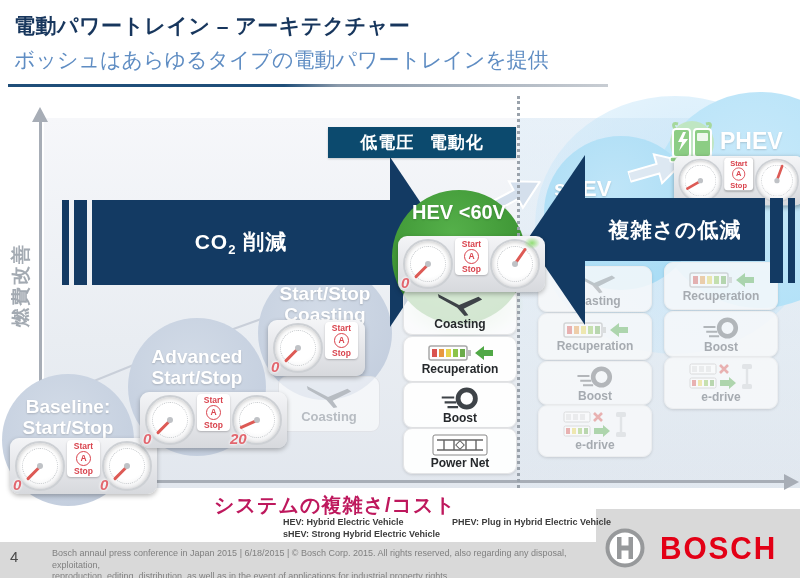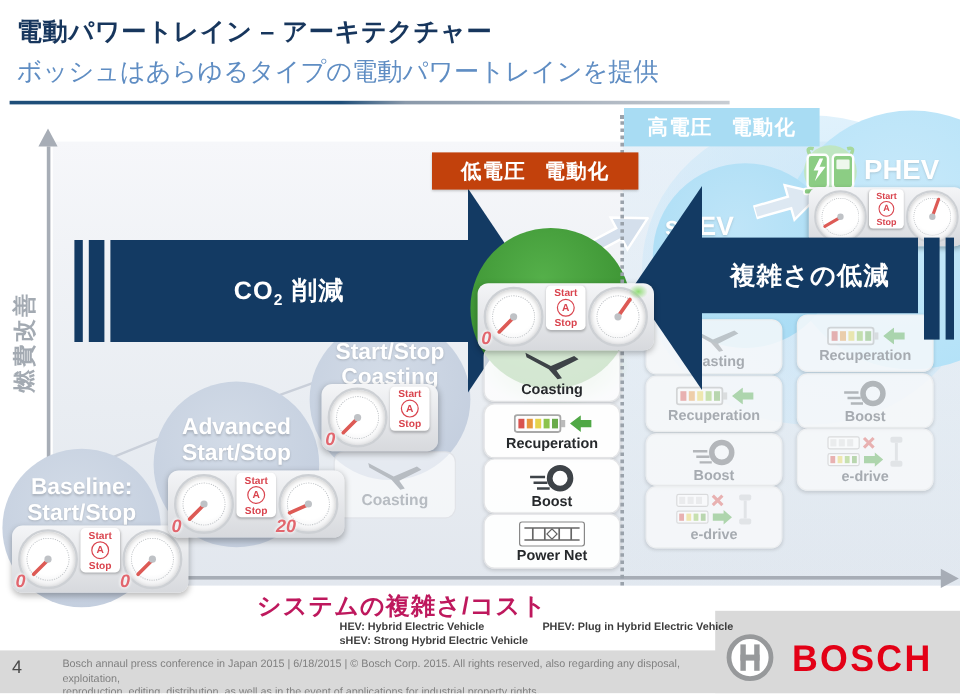--- a/index.html
+++ b/index.html
@@ -105,21 +105,21 @@
   .nhead-r{position:absolute;width:0;height:0;z-index:7;
            border-top:85px solid transparent;border-bottom:85px solid transparent;border-left:57px solid #133a63;}
   .nhead-l{position:absolute;width:0;height:0;z-index:7;
            border-top:85px solid transparent;border-bottom:85px solid transparent;border-right:58px solid #133a63;}
   .alabel{color:#fff;font-weight:bold;font-size:21px;letter-spacing:1px;text-align:center;}
   .alabel sub{font-size:.62em;}
 
   
   .banner{position:absolute;z-index:10;display:flex;align-items:center;justify-content:center;
           color:#fff;font-weight:bold;font-size:17px;word-spacing:10px;letter-spacing:1px;}
-  .ban-low{left:360px;top:127px;width:172px;height:31px;background:#c2410c;box-shadow:0 1px 2px rgba(0,0,0,.2);}
+  .ban-low{left:328px;top:127px;width:188px;height:31px;background:#0c4a6e;box-shadow:0 1px 2px rgba(0,0,0,.2);}
   .ban-high{left:520px;top:90px;width:163px;height:32px;background:#a8dcf3;}
 
   
   .legend{position:absolute;font-size:9px;font-weight:bold;color:#3c3c3c;z-index:3;}
   .graybar{position:absolute;left:0;top:542px;width:800px;height:36px;background:#d9d9d9;}
   .grayblock{position:absolute;left:596px;top:509px;width:204px;height:69px;background:#d9d9d9;}
   .pagenum{position:absolute;left:10px;top:548px;font-size:15px;color:#4a4a4a;}
   .copy{position:absolute;left:52px;top:548px;width:540px;font-size:9px;line-height:11.5px;color:#808080;}
   .boschword{position:absolute;left:660px;top:531px;font-size:31px;font-weight:800;color:#e30016;
              letter-spacing:2px;transform:scaleX(.96);transform-origin:left;}
@@ -175,20 +175,21 @@
     <div class="btxt">
       <span>Start/Stop</span>
         <span>Coasting</span>
     </div>
   </div>
   <div class="bubble b-shev"></div>
   <div class="shev-label">sHEV</div>
   <div class="hev-glow"></div>
   <div class="bubble b-hev">
     <div class="btxt">
+      <span>HEV &lt;60V</span>
     </div>
   </div>
 
   <svg class="station" width="52" height="48" viewBox="0 0 52 48">
     <circle cx="26" cy="23" r="22" fill="#bfe6b4" opacity="0.8"></circle>
     <path d="M9 9 Q5 2 12 4 M43 9 Q47 2 40 4" stroke="#a6d89c" stroke-width="3" fill="none"></path>
     <rect x="7" y="9" width="17" height="28" rx="3" fill="#8ccd84" stroke="#fff" stroke-width="2"></rect>
     <rect x="28" y="9" width="17" height="28" rx="3" fill="#8ccd84" stroke="#fff" stroke-width="2"></rect>
     <path d="M17 12 L12 22 H16 L13 31 L22 19 H17 L20 12 Z" fill="#fff"></path>
     <rect x="31" y="13" width="11" height="8" rx="1" fill="#fff" opacity="0.85"></rect>
@@ -418,21 +419,20 @@
   <div class="nhead-r" style="left:390px;top:157px;"></div>
 
   <div class="nhead-l" style="left:527px;top:155px;"></div>
   <div class="nbody" style="left:585px;top:198px;width:180px;height:63px;">
     <div class="alabel">複雑さの低減</div>
   </div>
   <div class="nbar" style="left:770px;top:198px;width:13px;height:85px;"></div>
   <div class="nbar" style="left:788px;top:198px;width:7px;height:85px;"></div>
 
   <div class="banner ban-low">低電圧 電動化</div>
-  <div class="banner ban-high">高電圧 電動化</div>
 
   <div class="legend" style="left:283px;top:517px;">HEV: Hybrid Electric Vehicle</div>
   <div class="legend" style="left:283px;top:529px;">sHEV: Strong Hybrid Electric Vehicle</div>
   <div class="legend" style="left:452px;top:517px;">PHEV: Plug in Hybrid Electric Vehicle</div>
 
   <div class="grayblock"></div>
   <div class="graybar"></div>
   <div class="pagenum">4</div>
   <div class="copy">
     <span>Bosch annaul press conference in Japan 2015 | 6/18/2015 | © Bosch Corp. 2015. All rights reserved, also regarding any disposal, exploitation,</span><br>

